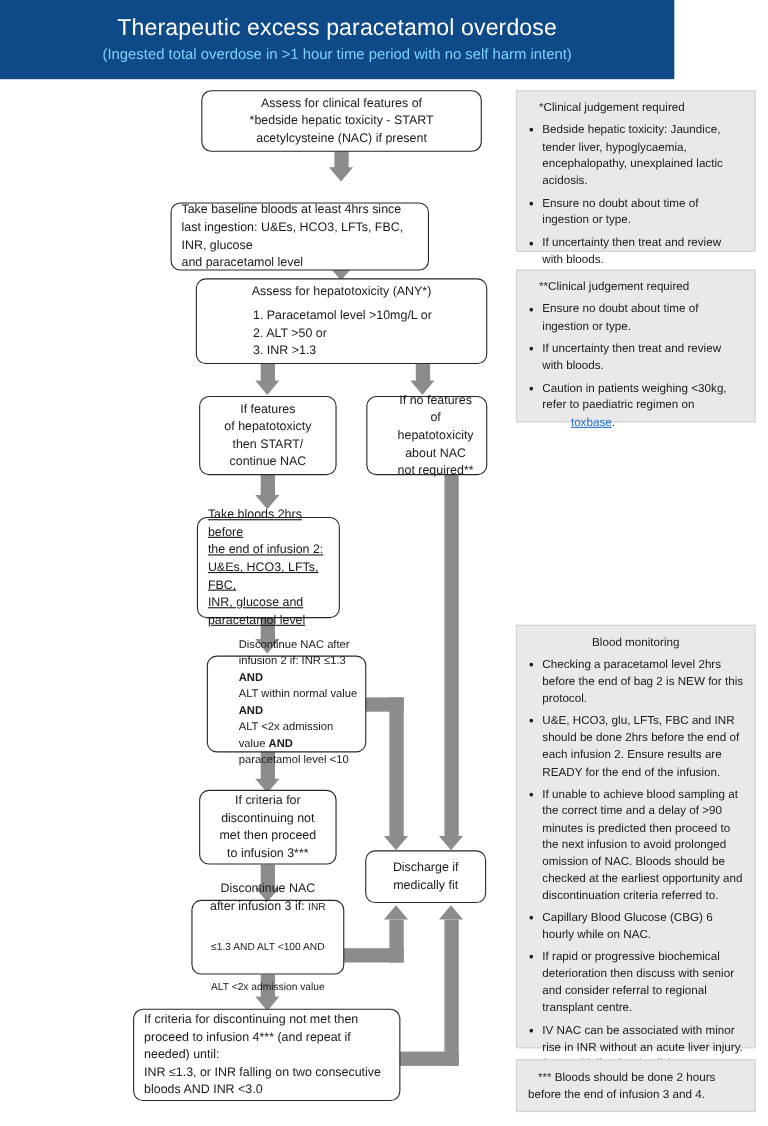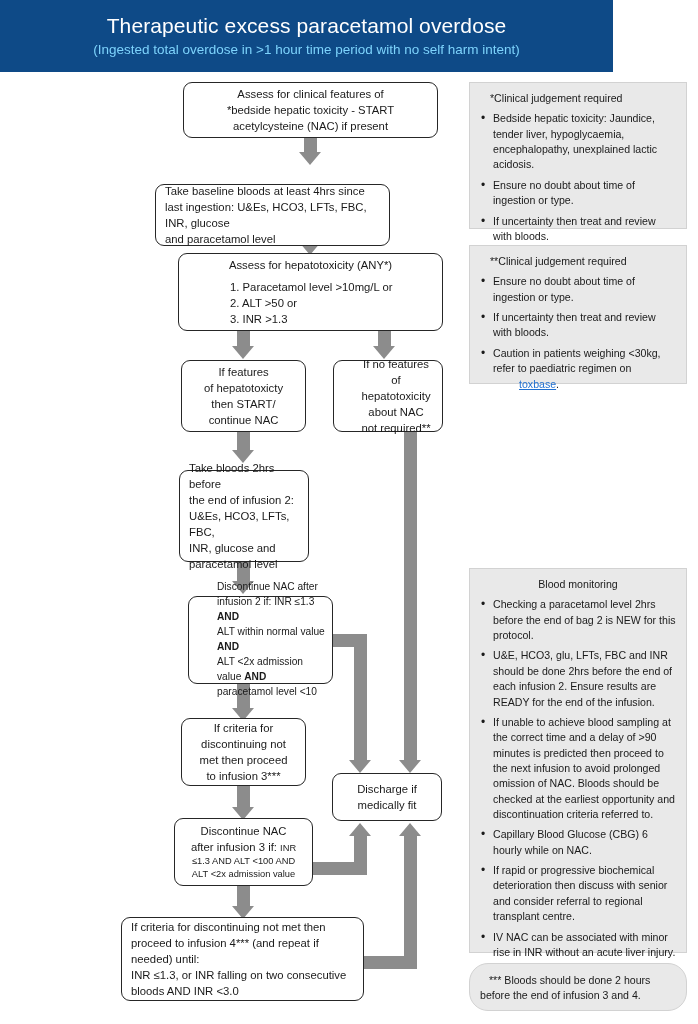--- a/index.html
+++ b/index.html
@@ -32,21 +32,21 @@
     background:#ffffff;
     border:1.6px solid #262626;
     border-radius:9px;
     display:flex;flex-direction:column;justify-content:center;
     font-size:11.3px;line-height:1.42;color:#1a1a1a;
   }
   .box.c{text-align:center;align-items:center;}
   .box.l{text-align:left;align-items:stretch;}
   .box .pad{padding:0 9px;width:100%;box-sizing:border-box;}
   .box b{font-weight:700;}
-  .sm{font-size:9.3px;}
+  .sm{font-size:9.3px;margin-top:23px;}
   .ol{margin:0;padding:0;list-style:none;}
   .ol li{text-align:left;}
   .gap{height:6px;}
   
   .ar{position:absolute;background:#8c8c8c;}
   .arh{position:absolute;width:0;height:0;border-left:11px solid transparent;border-right:11px solid transparent;}
   .arh.down{border-top:13px solid #8c8c8c;}
   .arh.up{border-bottom:13px solid #8c8c8c;}
   
   .panel{
@@ -159,21 +159,21 @@
 
 <div class="box c" style="left:333px;top:360px;width:110px;height:72px;padding-left:16px;">
   <div class="pad">
     <div>If no features</div>
     <div>of hepatotoxicity</div>
     <div>about NAC</div>
     <div>not required**</div>
   </div>
 </div>
 
-<div class="box l" style="left:179px;top:470px;width:130px;height:92px;">
+<div class="box l" style="left:179px;top:470px;width:130px;height:92px;text-decoration:underline;">
   <div class="pad">
     <div>Take bloods 2hrs before</div>
     <div>the end of infusion 2:</div>
     <div>U&amp;Es, HCO3, LFTs, FBC,</div>
     <div>INR, glucose and</div>
     <div>paracetamol level</div>
   </div>
 </div>
 
 <div class="box l" style="left:188px;top:596px;width:145px;height:88px;padding-left:22px;">
@@ -244,16 +244,16 @@
   <ul>
     <li>Checking a paracetamol level 2hrs before the end of bag 2 is NEW for this protocol.</li>
     <li>U&amp;E, HCO3, glu, LFTs, FBC and INR should be done 2hrs before the end of each infusion 2. Ensure results are READY for the end of the infusion.</li>
     <li>If unable to achieve blood sampling at the correct time and a delay of &gt;90 minutes is predicted then proceed to the next infusion to avoid prolonged omission of NAC. Bloods should be checked at the earliest opportunity and discontinuation criteria referred to.</li>
     <li>Capillary Blood Glucose (CBG) 6 hourly while on NAC.</li>
     <li>If rapid or progressive biochemical deterioration then discuss with senior and consider referral to regional transplant centre.</li>
     <li>IV NAC can be associated with minor rise in INR without an acute liver injury. (see guideline for details)</li>
   </ul>
 </div>
 
-<div class="panel plain" style="left:469px;top:963px;width:218px;height:48px;border-radius:19px;">
+<div class="panel plain" style="left:469px;top:963px;width:218px;height:48px;">
   <p style="padding-left:9px;">*** Bloods should be done 2 hours</p>
   <p>before the end of infusion 3 and 4.</p>
 </div>
 
 </body></html>

